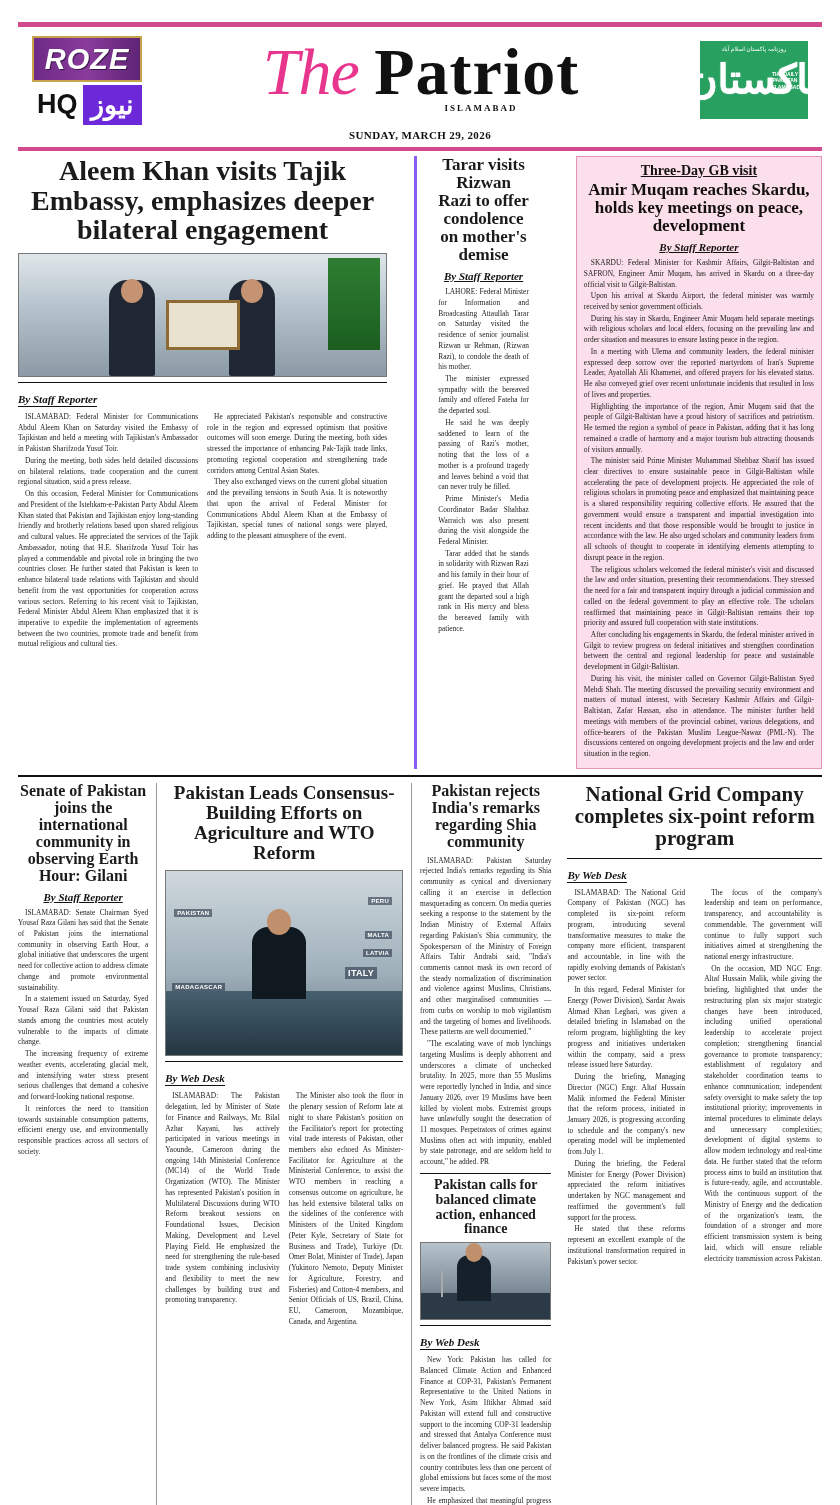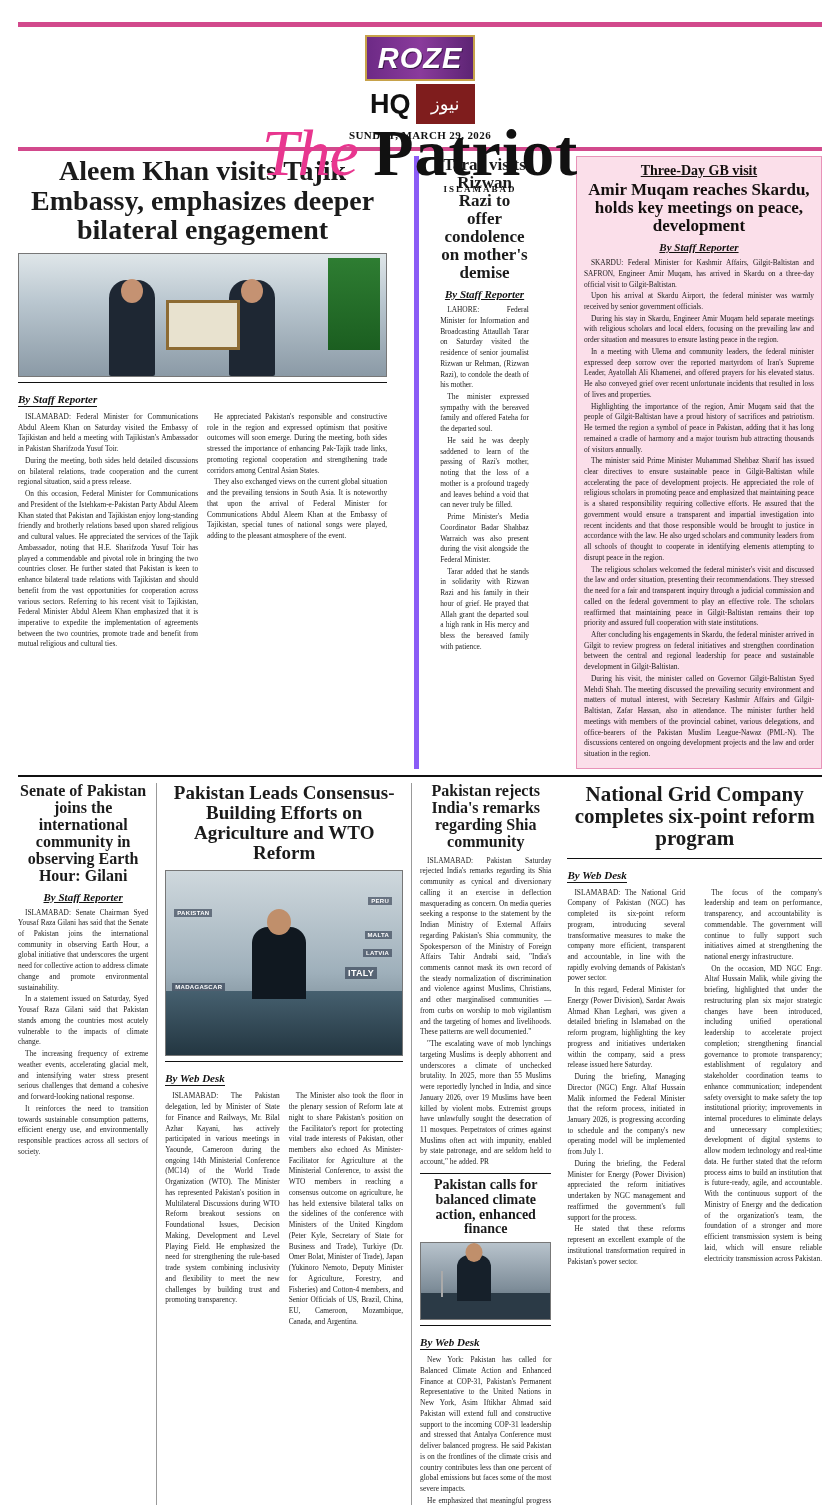--- a/index.html
+++ b/index.html
@@ -23,21 +23,20 @@
     height: 5px;
     background: #d2498c;
     margin-top: 22px;
   }
   .masthead {
     display: flex;
     align-items: center;
     justify-content: space-between;
     padding: 8px 14px 0 14px;
     height: 98px;
-    flex-direction: column;
   }
   .roze-logo {
     width: 110px;
   }
   .roze-top {
     background: #7a2b8e;
     background: linear-gradient(90deg,#6d2a86 0%, #8a3b9c 50%, #5d2474 100%);
     border: 2px solid #c7a24a;
     text-align: center;
     padding: 5px 0 4px 0;
@@ -63,24 +62,24 @@
     color: #111;
     font-family: "Liberation Sans", sans-serif;
     font-weight: bold;
     font-size: 27px;
     display: flex;
     align-items: center;
     justify-content: center;
   }
   .roze-urdu {
     flex: 1;
-    background: #7f1d1d;
+    background: #6d28d9;
     color: #fff;
-    font-size: 18px;
-    font-weight: normal;
+    font-size: 27px;
+    font-weight: bold;
     display: flex;
     align-items: center;
     justify-content: center;
     direction: rtl;
   }
   .title-wrap {
     flex: 1;
     text-align: center;
     position: relative;
     top: -4px;
@@ -218,21 +217,21 @@
     width: 100%;
     background: #8aa0b4;
     position: relative;
     overflow: hidden;
     border: 1px solid #777;
   }
 
   
   .top-block { display: flex; gap: 18px; }
   .col-lead { width: 396px; padding-right: 9px; }
-  .col-mid  { width: 140px; padding: 0 21px; border-left: 5px solid #8b5cf6; }
+  .col-mid  { width: 140px; padding: 0 21px; border-left: 3px solid #8b5cf6; }
   .col-right{ width: 266px; padding-left: 8px; }
 
   
   .pinkbox {
     background: #fbdfea;
     border: 1px solid #e892b8;
     padding: 6px 7px 7px 7px;
   }
   .pinkbox .headline, .pinkbox .kicker, .pinkbox .byline { color: #14100f; }
   .pinkbox .body-txt { font-size: 7.4px; }

